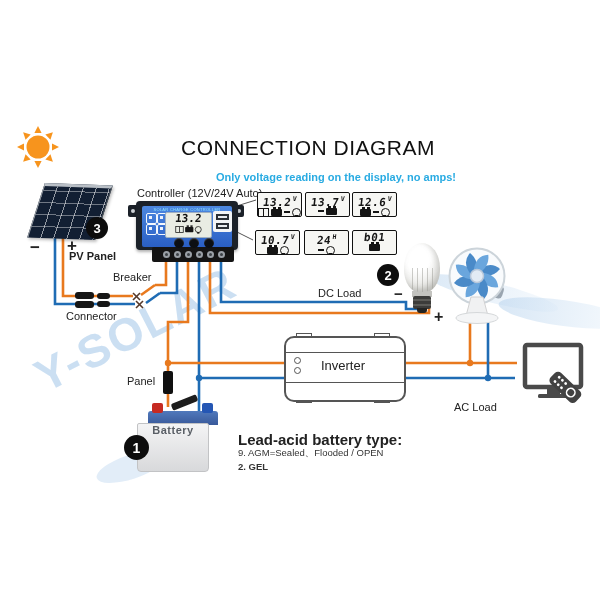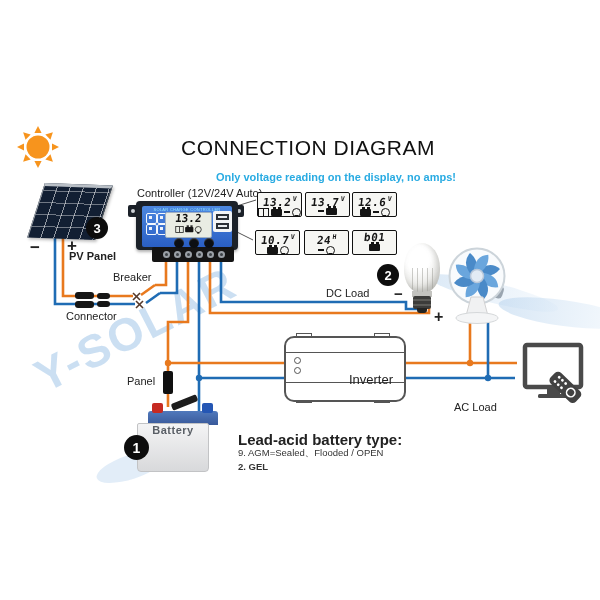--- a/index.html
+++ b/index.html
@@ -328,21 +328,21 @@
       </div>
       <div class="disp" style="left: 352px; top: 230px;">
         <span class="dv">b01</span>
         <span class="di">
           <span class="di-ic ic-battery"></span>
         </span>
       </div>
     </div>
 
   <div class="abs marker" style="left:377px;top:264px;">2</div>
-  <div class="abs lbl" style="left:326px;top:287px;">DC Load</div>
+  <div class="abs lbl" style="left:318px;top:287px;">DC Load</div>
   <div class="abs sign" style="left:394px;top:285px;font-size:15px;">−</div>
   <div class="abs sign" style="left:434px;top:308px;font-size:16px;">+</div>
   <div class="abs bulb-glass"></div>
   <div class="abs bulb-ribs"></div>
   <div class="abs bulb-neck"></div>
   <div class="abs bulb-base"></div>
   <div class="abs bulb-tip"></div>
 
   <div class="abs lbl" style="left:127px;top:375px;">Panel</div>
   <div class="abs fuse"></div>
@@ -363,17 +363,17 @@
   <div class="abs inv-tab" style="left:296px;top:333px;"></div>
   <div class="abs inv-tab" style="left:374px;top:333px;"></div>
   <div class="abs inv-tab" style="left:296px;top:396px;"></div>
   <div class="abs inv-tab" style="left:374px;top:396px;"></div>
   <div class="abs inv">
     <span class="line" style="top:14px;"></span>
     <span class="line" style="top:44px;"></span>
     <span class="circ" style="left:8px;top:19px;"></span>
     <span class="circ" style="left:8px;top:29px;"></span>
   </div>
-  <div class="abs inv-label" style="left:284px;top:372px;width:118px;margin-left:28px;">Inverter</div>
+  <div class="abs inv-label" style="left:284px;top:358px;width:118px;">Inverter</div>
 
   <div class="abs lbl" style="left:454px;top:381px;margin-top:20px;">AC Load</div>
 
 </div>
 
 </body></html>

